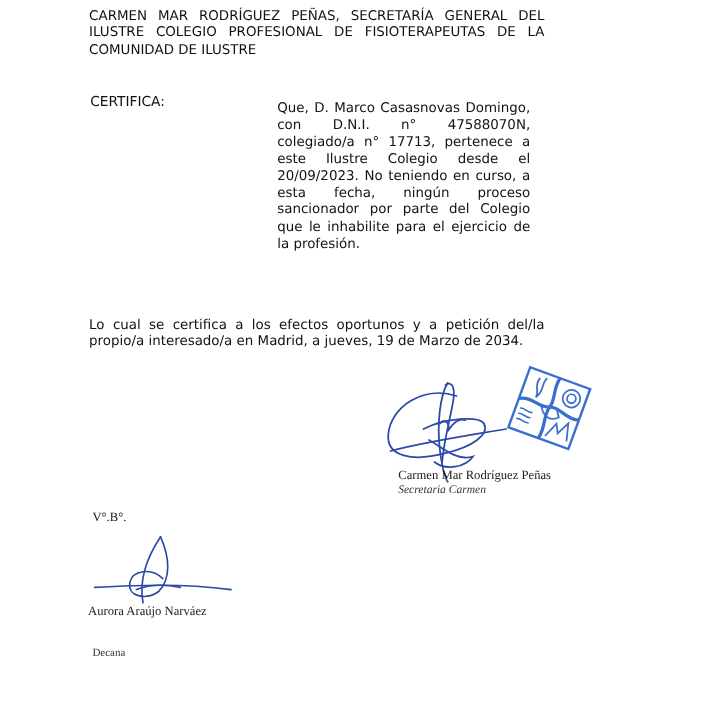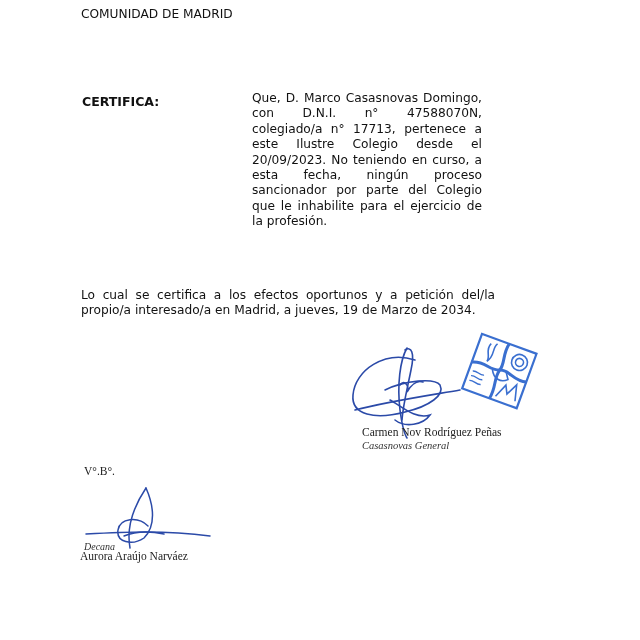--- a/index.html
+++ b/index.html
@@ -29,22 +29,22 @@
       display: block;
       text-align: justify;
       text-align-last: justify;
     }
     .header .line.last {
       text-align-last: left;
     }
     .cert-label {
       position: absolute;
       left: 82px;
-      top: 94px;
-      font-weight: bold;
+      top: 84px;
+      font-weight: normal;
       font-size: 12.5px;
     }
     .cert-body {
       position: absolute;
       left: 240px;
       top: 79px;
       width: 254px;
       font-size: 12.2px;
       line-height: 15.4px;
     }
@@ -92,35 +92,36 @@
     .sig2-name {
       position: absolute;
       left: 80px;
       top: 550px;
       font-size: 11.5px;
       color: #222;
     }
     .sig2-role {
       position: absolute;
       left: 84px;
-      top: 541px;
+      top: 588px;
       font-size: 10px;
-      font-style: italic;
       color: #333;
     }
     .sig-svg {
       position: absolute;
       overflow: visible;
     }
   </style>
 </head>
 <body>
 
 <div class="header">
-  <span class="line last">COMUNIDAD DE MADRID</span>
+  <span class="line">CARMEN MAR RODRÍGUEZ PEÑAS, SECRETARÍA GENERAL DEL</span>
+  <span class="line">ILUSTRE COLEGIO PROFESIONAL DE FISIOTERAPEUTAS DE LA</span>
+  <span class="line last">COMUNIDAD DE ILUSTRE</span>
 </div>
 
 <div class="cert-label">CERTIFICA:</div>
 
 <div class="cert-body">
   <p>Que, D. Marco Casasnovas Domingo, con D.N.I. n° 47588070N, colegiado/a n° 17713, pertenece a este Ilustre Colegio desde el 20/09/2023. No teniendo en curso, a esta fecha, ningún proceso sancionador por parte del Colegio que le inhabilite para el ejercicio de la profesión.</p>
 </div>
 
 <div class="closing">Lo cual se certifica a los efectos oportunos y a petición del/la propio/a interesado/a en Madrid, a jueves, 19 de Marzo de 2034.</div>
 
@@ -142,22 +143,22 @@
     <path d="M41 8 C38 20, 44 28, 41 36 C38 46, 44 54, 41 66" stroke-width="3"></path>
     <path d="M24 14 C20 22, 28 26, 26 32 C32 24, 26 18, 30 12" stroke-width="1.6"></path>
     <circle cx="57" cy="22" r="8" stroke-width="1.6"></circle>
     <circle cx="57" cy="22" r="4" stroke-width="1.6"></circle>
     <path d="M16 46 C20 44, 24 48, 28 46 M16 51 C20 49, 24 53, 28 51 M16 56 C20 54, 24 58, 28 56" stroke-width="1.4"></path>
     <path d="M46 62 L52 48 L56 56 L62 44 L66 60" stroke-width="1.6"></path>
     <path d="M34 38 C38 46, 46 48, 52 42 L48 36" stroke-width="1.6"></path>
   </g>
 </svg>
 
-<div class="sig1-name serif">Carmen Nov Rodríguez Peñas</div>
-<div class="sig1-role serif">Casasnovas General</div>
+<div class="sig1-name serif">Carmen Mar Rodríguez Peñas</div>
+<div class="sig1-role serif">Secretaria Carmen</div>
 
 <div class="vobo serif">V°.B°.</div>
 
 <svg class="sig-svg" style="left:84px;top:486px;" width="130" height="70" viewBox="0 0 130 70">
   <g fill="none" stroke="#2b4aa8" stroke-width="1.5" stroke-linecap="round">
     <path d="M2 48 C40 46, 80 44, 126 50"></path>
     <path d="M62 2 C50 20, 42 40, 46 62"></path>
     <path d="M62 2 C70 20, 72 40, 60 52 C48 60, 32 56, 34 44 C36 32, 54 30, 64 40"></path>
     <path d="M40 50 C55 44, 70 46, 80 48"></path>
   </g>

